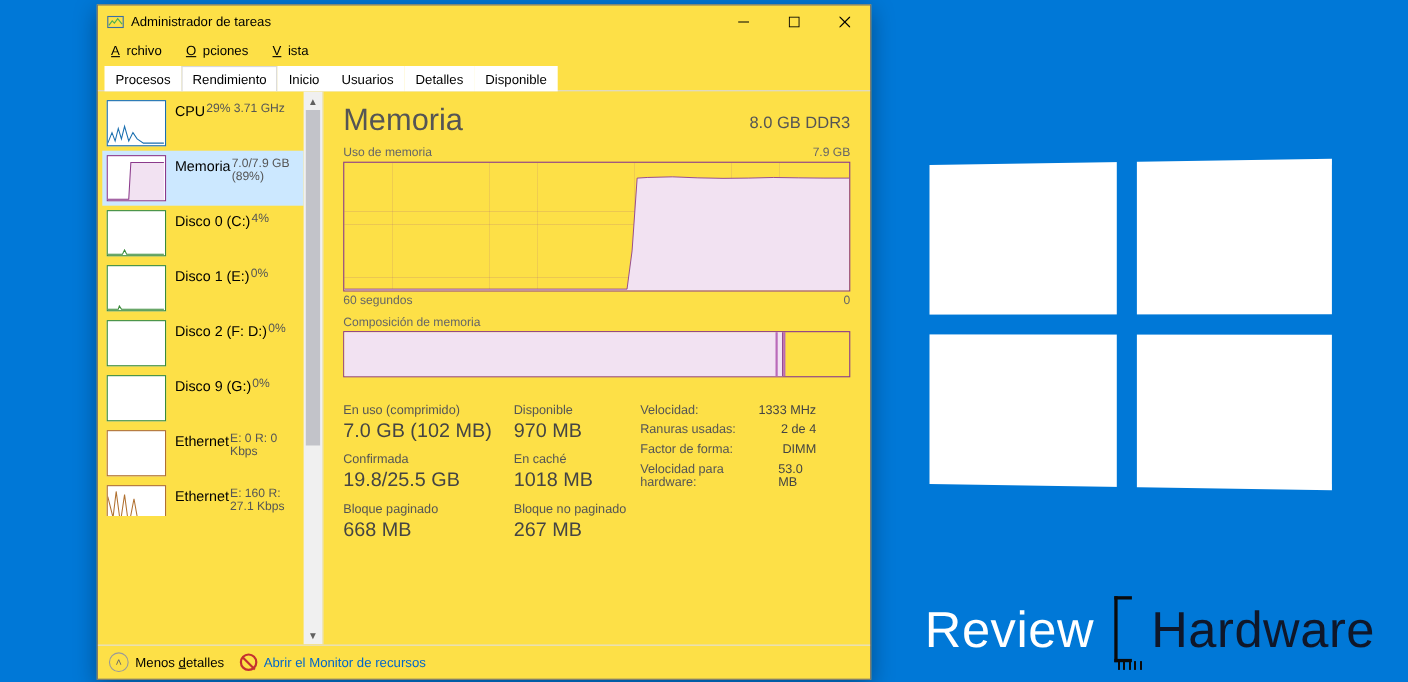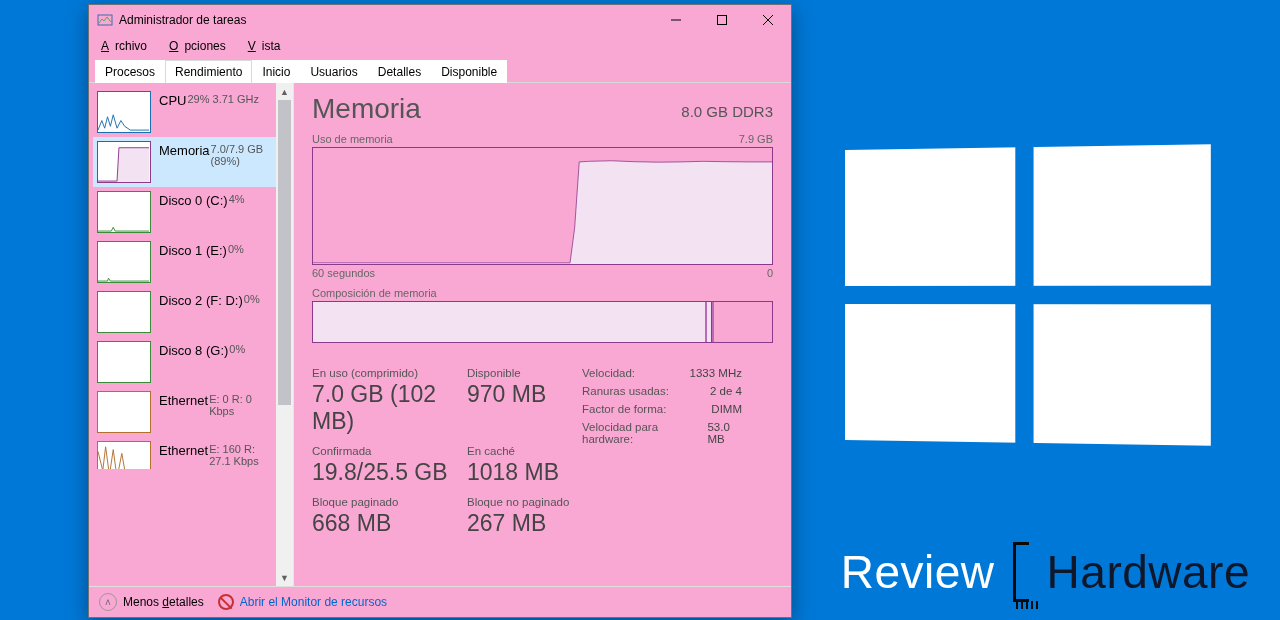--- a/index.html
+++ b/index.html
@@ -55,21 +55,21 @@
     height: 8px;
     background: repeating-linear-gradient(90deg,#0a0a0a 0 2px,transparent 2px 5px);
   }
   
   .tm {
     position: absolute;
     left: 88px;
     top: 4px;
     width: 704px;
     height: 614px;
-    background: #f9a8d4;
+    background: #fde047;
     border: 1px solid #707070;
     box-shadow: 0 6px 20px rgba(0,0,0,0.35);
     display: flex;
     flex-direction: column;
     font-size: 12px;
     color: #000;
   }
   
   .titlebar {
     display: flex;
@@ -221,21 +221,21 @@
   
   .stats {
     display: grid;
     grid-template-columns: 155px 115px 160px;
     column-gap: 0px;
     margin-top: 14px;
     font-size: 11.5px;
     color: #555;
   }
   .stat .k { font-size: 11.5px; color: #555; }
-  .stat .v { font-size: 23px; color: #444; margin: 2px 0 10px 0; font-weight: 400;}
+  .stat .v { font-size: 18px; color: #444; margin: 2px 0 10px 0; font-weight: 400;}
   .specs {
     font-size: 11.5px;
     color: #555;
   }
   .specs .row { display:flex; justify-content: space-between; gap: 20px; margin-bottom: 6px;}
   .specs .row .val { color: #444; }
   
   .footer {
     border-top: 1px solid #e0e0e0;
     padding: 6px 10px;
@@ -384,21 +384,21 @@
         <div class="thumb" style="border-color:#3a8b3a"></div>
         <div class="lbls">
           <span class="lbl-title">Disco 2 (F: D:)</span>
           <span class="lbl-sub">0%</span>
         </div>
       </div>
 
       <div class="side-item">
         <div class="thumb" style="border-color:#3a8b3a"></div>
         <div class="lbls">
-          <span class="lbl-title">Disco 8 (G:)</span>
+          <span class="lbl-title">Disco 9 (G:)</span>
           <span class="lbl-sub">0%</span>
         </div>
       </div>
 
       <div class="side-item">
         <div class="thumb" style="border-color:#b07030"></div>
         <div class="lbls">
           <span class="lbl-title">Ethernet</span>
           <span class="lbl-sub">E: 0 R: 0 Kbps</span>
         </div>

